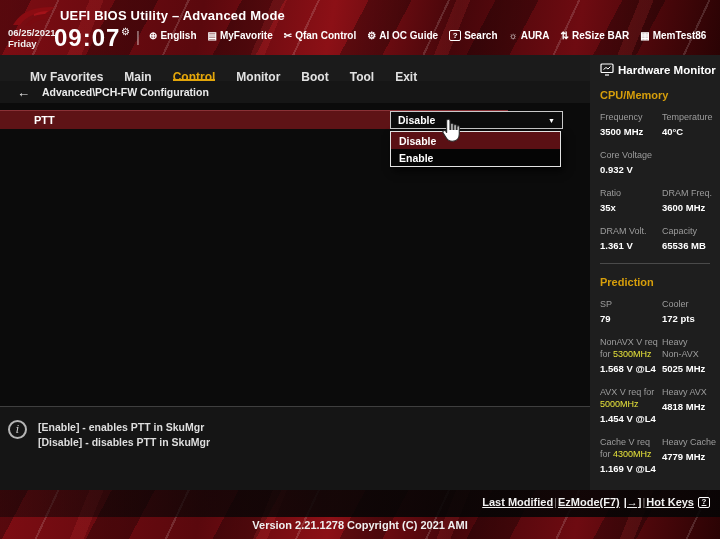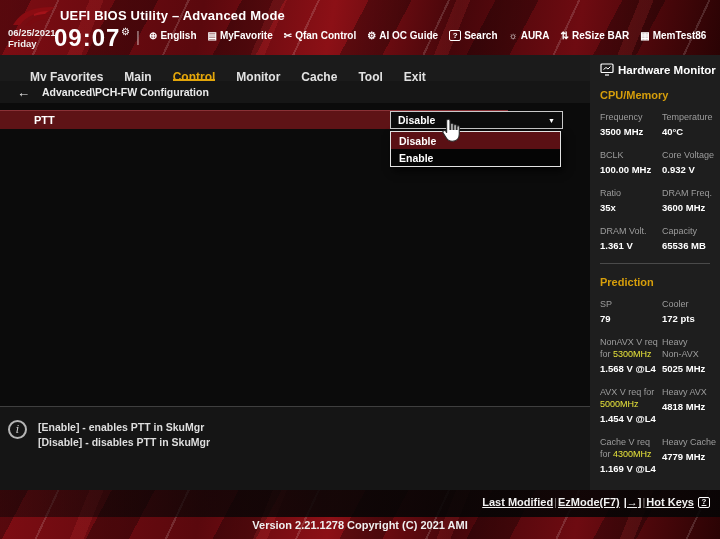--- a/index.html
+++ b/index.html
@@ -140,21 +140,21 @@
         <span>MemTest86</span>
       </span>
     </div>
   </div>
 
   <div class="tabbar">
     <span class="tab">My Favorites</span>
     <span class="tab">Main</span>
     <span class="tab active">Control</span>
     <span class="tab">Monitor</span>
-    <span class="tab">Cache</span>
+    <span class="tab">Boot</span>
     <span class="tab">Tool</span>
     <span class="tab">Exit</span>
   </div>
 
   <div class="breadcrumb">
     <span class="back-arrow">←</span>
     <span class="crumb-text">Advanced\PCH-FW Configuration</span>
   </div>
 
   <div class="main-area"></div>
@@ -202,24 +202,20 @@
           <div class="hm-label">Frequency</div>
            <div class="hm-value">3500 MHz</div>
         </div>
       <div>
           <div class="hm-label">Temperature</div>
            <div class="hm-value">40°C</div>
         </div>
     </div>
     <div class="hm-row">
       <div>
-          <div class="hm-label">BCLK</div>
-           <div class="hm-value">100.00 MHz</div>
-        </div>
-      <div>
           <div class="hm-label">Core Voltage</div>
            <div class="hm-value">0.932 V</div>
         </div>
     </div>
     <div class="hm-row">
       <div>
           <div class="hm-label">Ratio</div>
            <div class="hm-value">35x</div>
         </div>
       <div>

